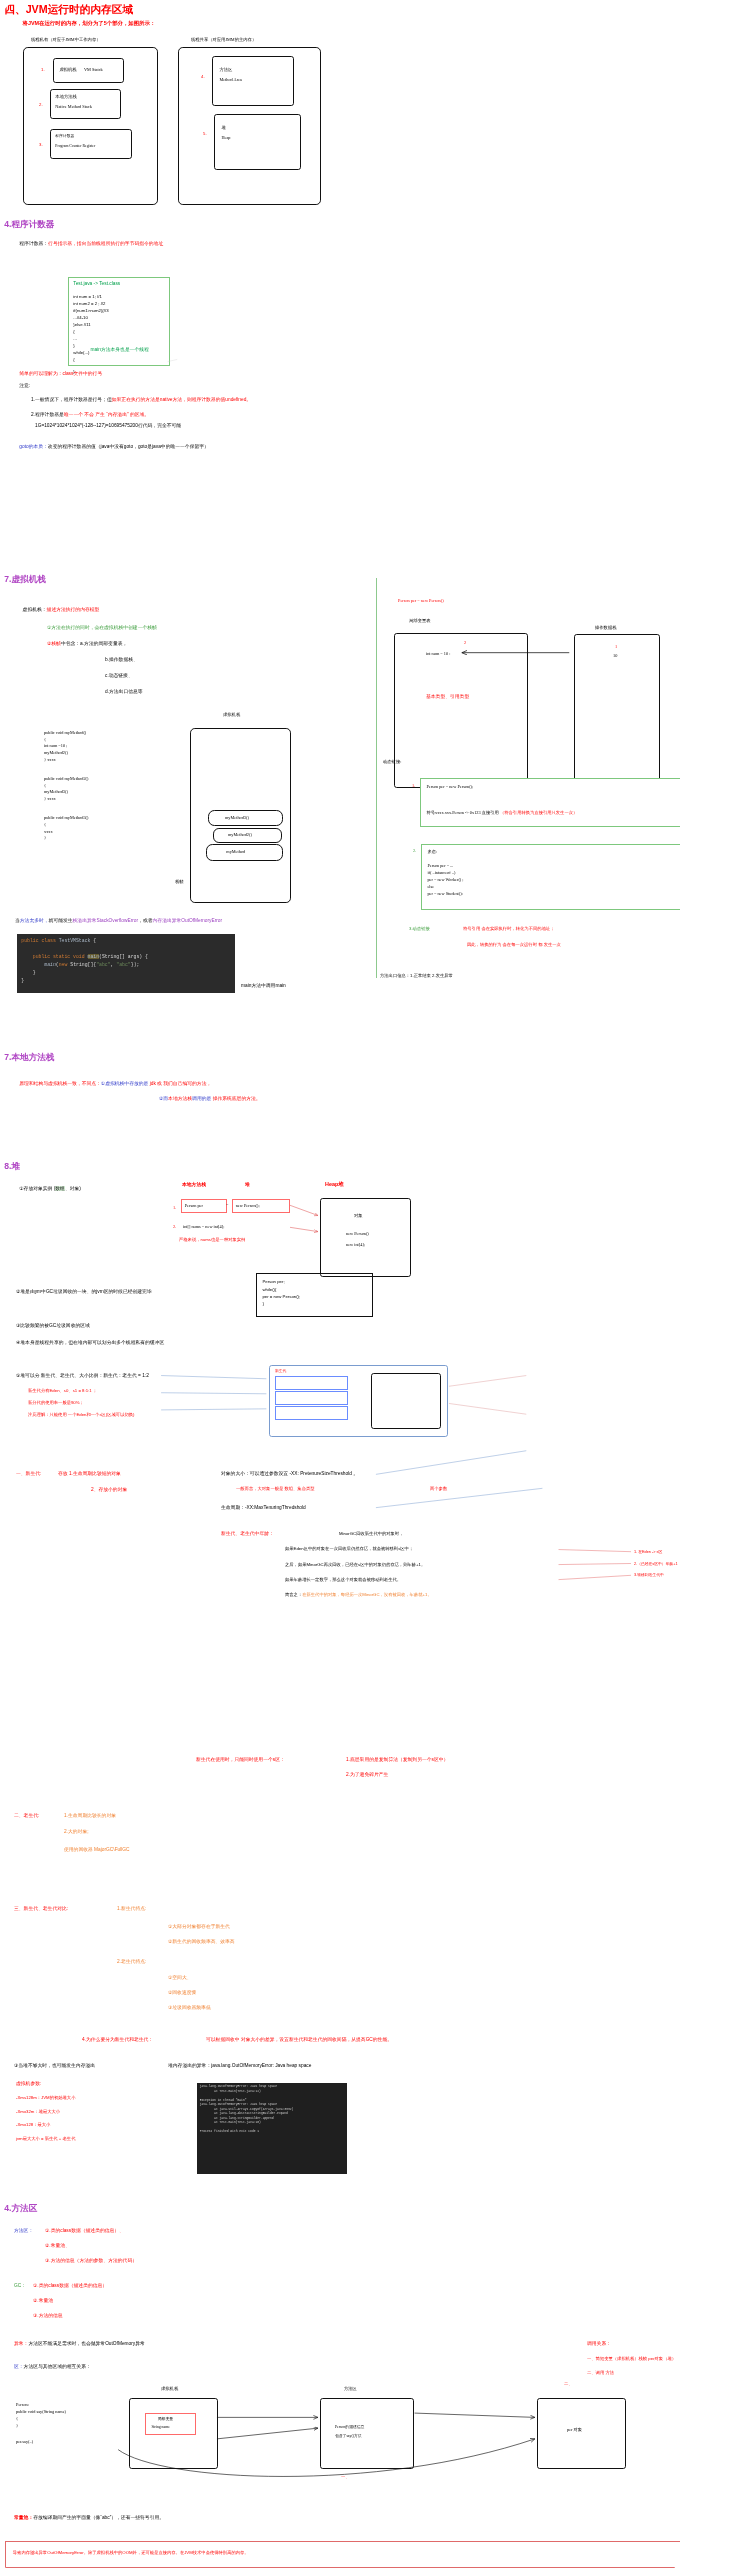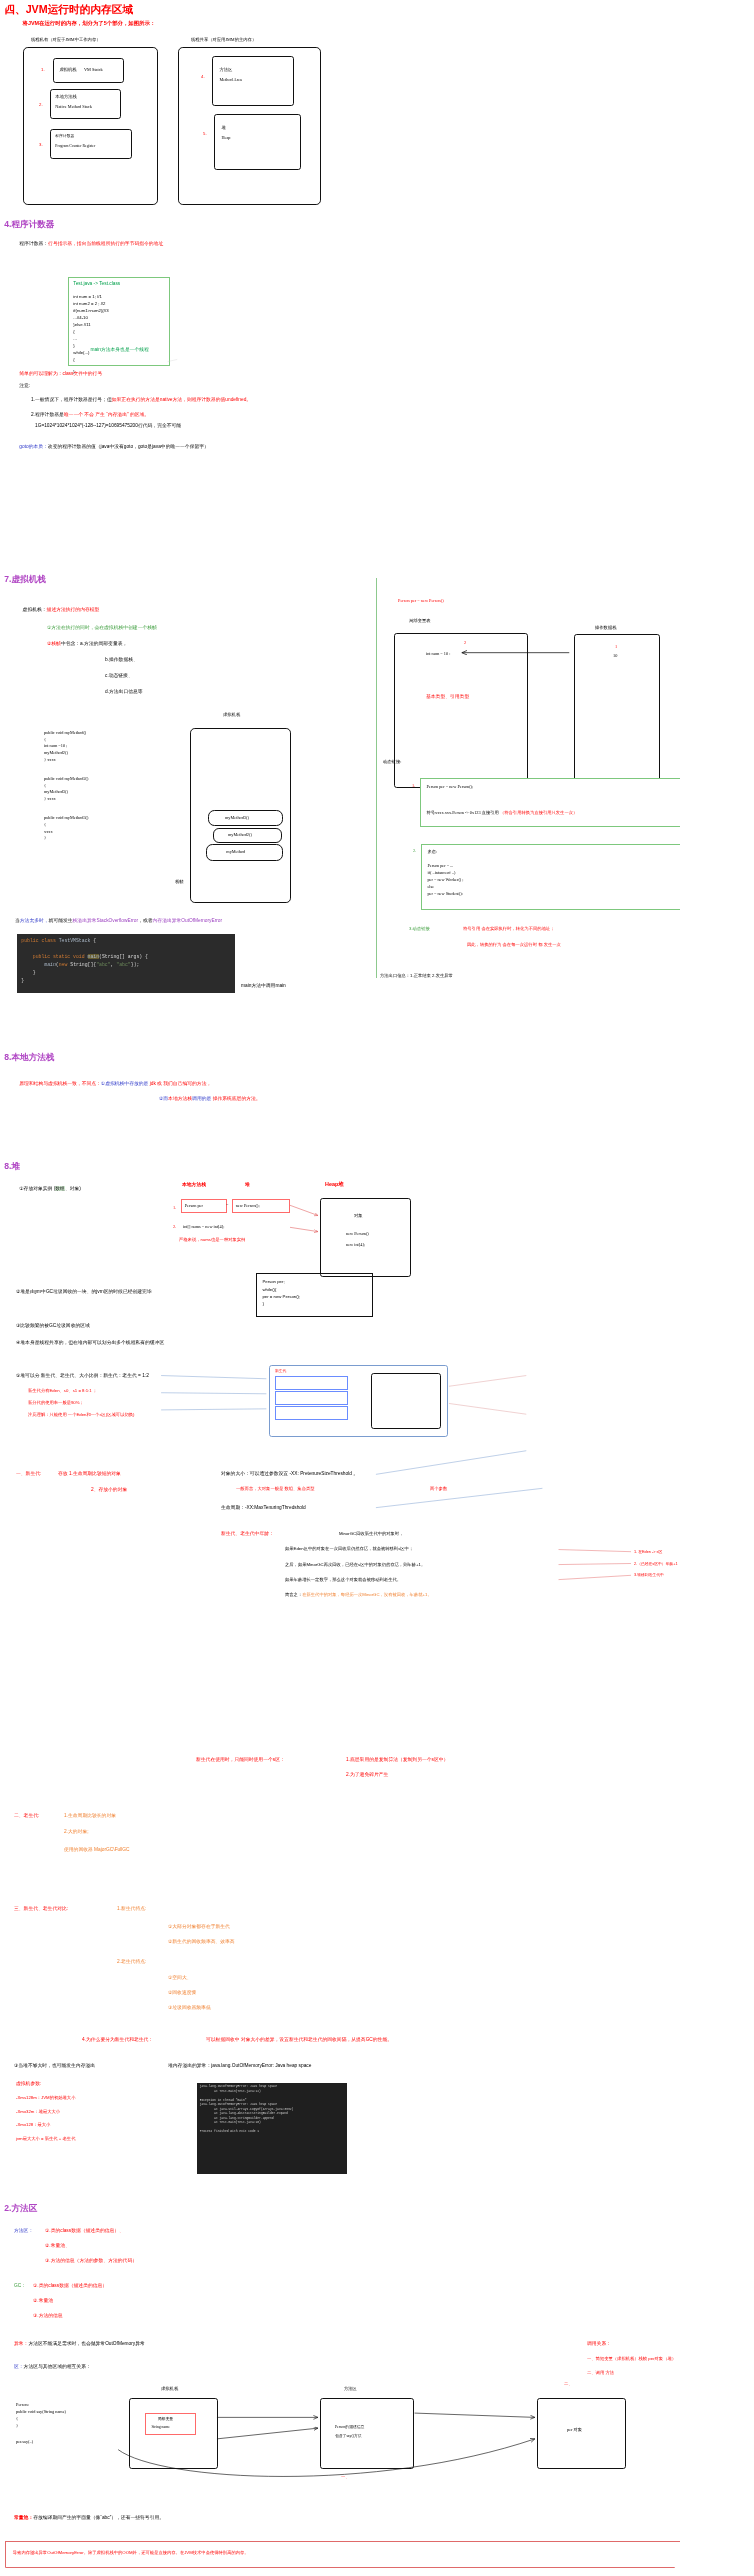--- a/index.html
+++ b/index.html
@@ -249,21 +249,21 @@
     </div>
   </div>
 
   <div class="t sm c-green2" style="left:409px;top:926px;">3.动态链接</div>
   <div class="t sm c-red" style="left:463px;top:926px;">符号引用 会在实际执行时，转化为不同的地址；</div>
   <div class="t sm c-red" style="left:467px;top:942px;">因此，转换的行为 会在每一次运行时 都 发生一次</div>
   <div class="t sm" style="left:380px;top:973px;">方法出口信息：1.正常结束 2.发生异常</div>
 
   <div style="position:absolute;left:376px;top:578px;width:0.8px;height:400px;background:#8dc98d;"></div>
 
-  <div class="h-sec" style="left:4.3px;top:1052px;">8.本地方法栈</div>
+  <div class="h-sec" style="left:4.3px;top:1052px;">7.本地方法栈</div>
   <div class="t md" style="left:19.3px;top:1081px;">
     <span class="c-red">原理和结构与虚拟机栈一致，不同点：</span><span class="c-blue">①虚拟机栈中存放的是 </span><span class="c-red">jdk 或 我们自己编写的方法，</span>
   </div>
   <div class="t md" style="left:159px;top:1096px;">
     <span class="c-blue">②而</span><span class="c-red">本地方法栈</span><span class="c-blue">调用的是 </span><span class="c-red">操作系统底层的方法。</span>
   </div>
 
   <div class="h-sec" style="left:4.3px;top:1161px;">8.堆</div>
   <div class="t md" style="left:19.3px;top:1186px;">
     <span>①存放对象实例 (</span><span class="hl-green">数组</span><span>、对象)</span>
@@ -377,21 +377,21 @@
 
 Exception in thread "main"
 java.lang.OutOfMemoryError: Java heap space
 	at java.util.Arrays.copyOf(Arrays.java:3332)
 	at java.lang.AbstractStringBuilder.expand
 	at java.lang.StringBuilder.append
 	at Test.main(Test.java:18)
 
 Process finished with exit code 1</div>
 
-  <div class="h-sec" style="left:4.3px;top:2203px;">2.方法区</div>
+  <div class="h-sec" style="left:4.3px;top:2203px;">4.方法区</div>
   <div class="t md c-blue" style="left:14px;top:2228px;">方法区：</div>
   <div class="t md c-red" style="left:45px;top:2228px;">①.类的class数据（描述类的信息）、</div>
   <div class="t md c-red" style="left:45px;top:2243px;">②.常量池、</div>
   <div class="t md c-red" style="left:45px;top:2258px;">③.方法的信息（方法的参数、方法的代码）</div>
 
   <div class="t md c-green2" style="left:14px;top:2283px;">GC：</div>
   <div class="t md c-red" style="left:33px;top:2283px;">①.类的class数据（描述类的信息）</div>
   <div class="t md c-red" style="left:33px;top:2298px;">②.常量池</div>
   <div class="t md c-red" style="left:33px;top:2313px;">③.方法的信息</div>
 

